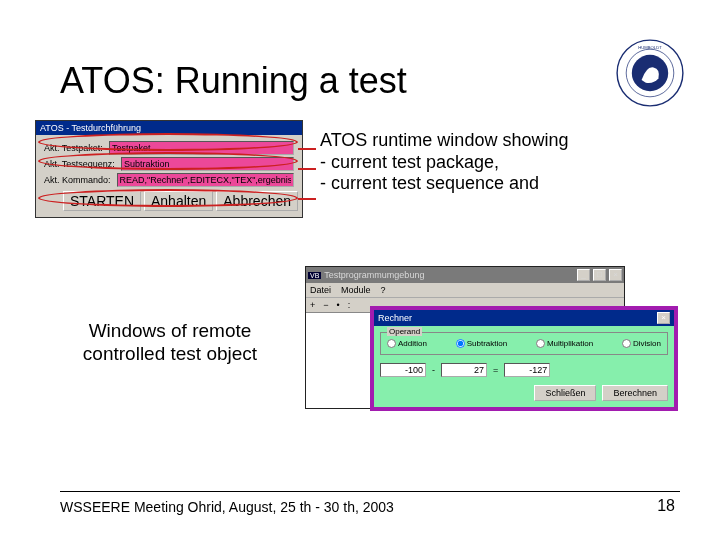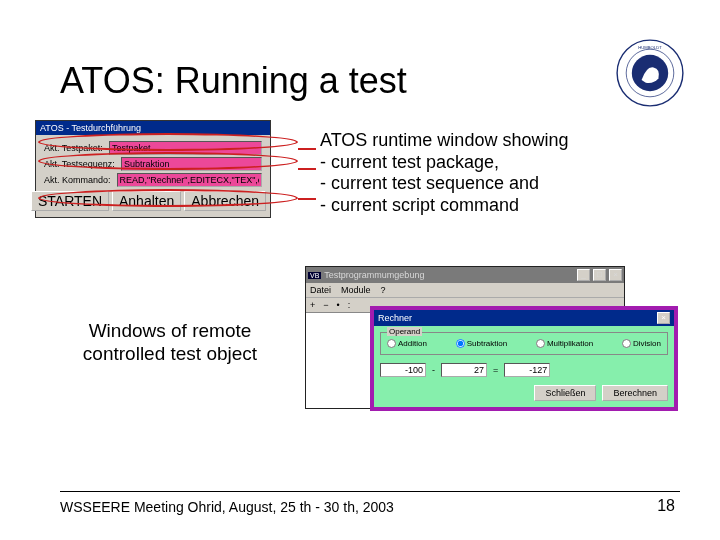--- a/index.html
+++ b/index.html
@@ -23,21 +23,21 @@
     right: 35px;
     width: 70px;
     height: 70px;
   }
   .logo svg { width: 100%; height: 100%; }
   
   .atos-win {
     position: absolute;
     top: 120px;
     left: 35px;
-    width: 236px;
+    width: 268px;
     background: #d4d0c8;
     border: 1px solid #333;
     font-size: 9px;
   }
   .atos-title {
     background: #002a8b;
     color: #fff;
     padding: 2px 4px;
     font-size: 9px;
   }
@@ -215,21 +215,20 @@
 <div class="red-oval" style="top:152px; left:38px; width:260px; height:18px;"></div>
 <div class="red-oval" style="top:189px; left:38px; width:260px; height:18px;"></div>
 <div class="arrow-line" style="top:148px; left:298px; width:18px;"></div>
 <div class="arrow-line" style="top:168px; left:298px; width:18px;"></div>
 <div class="arrow-line" style="top:198px; left:298px; width:18px;"></div>
 
 <div class="desc">
   <div>ATOS runtime window showing</div>
   <div>- current test package,</div>
   <div>- current test sequence and</div>
-  <div>- current script command</div>
 </div>
 
 <div class="remote-label">
   <div>Windows of remote</div>
   <div>controlled test object</div>
 </div>
 
 <div class="ide-win">
   <div class="ide-title">
     <span style="background:#003;color:#fff;font-size:7px;padding:0 2px;">VB</span>

